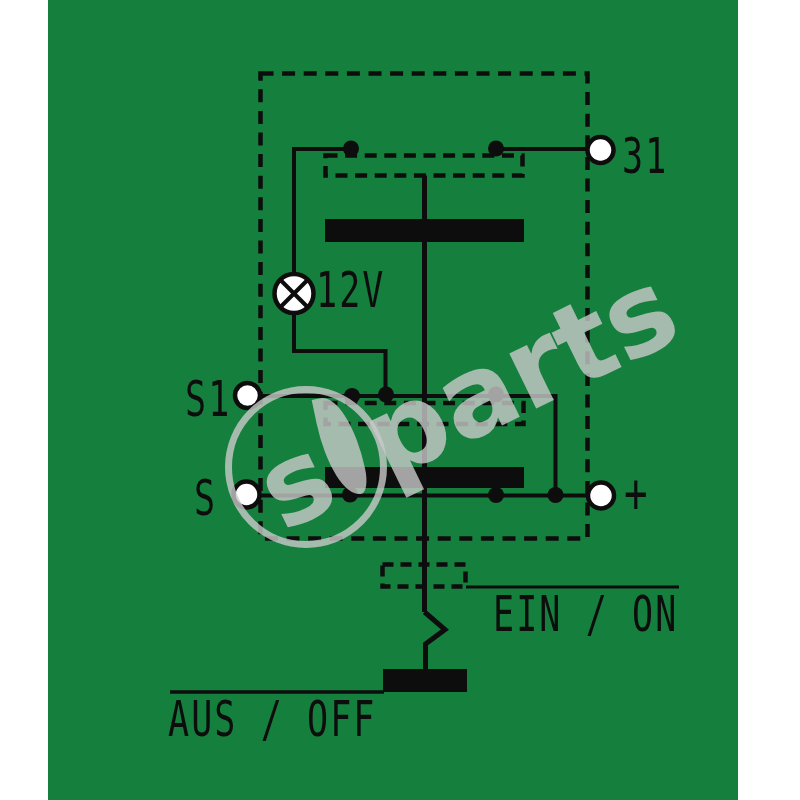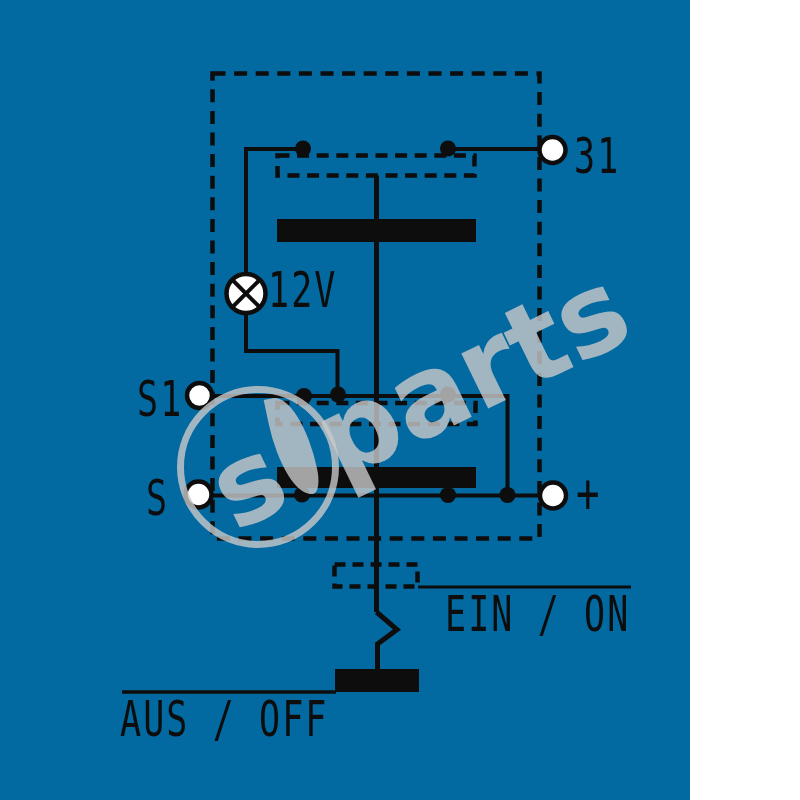--- a/index.html
+++ b/index.html
@@ -1,21 +1,22 @@
 <!DOCTYPE html>
 <html><head>
 <meta charset="utf-8">
 <style>
   html,body{margin:0;padding:0;background:#ffffff;}
   .canvas{
     position:relative;
     width:690px;height:800px;
-    background:#0369a1;
+    background:#15803d;
     overflow:hidden;
     font-family:"DejaVu Sans Mono", monospace;
+    margin-left:48px;
   }
   .canvas svg{position:absolute;left:0;top:0;}
   .lbl{
     position:absolute;
     font-family:"DejaVu Sans Mono", monospace;
     font-size:50px;
     line-height:50px;
     letter-spacing:3px;
     color:#0d0d0d;
     transform:scaleX(0.7);

